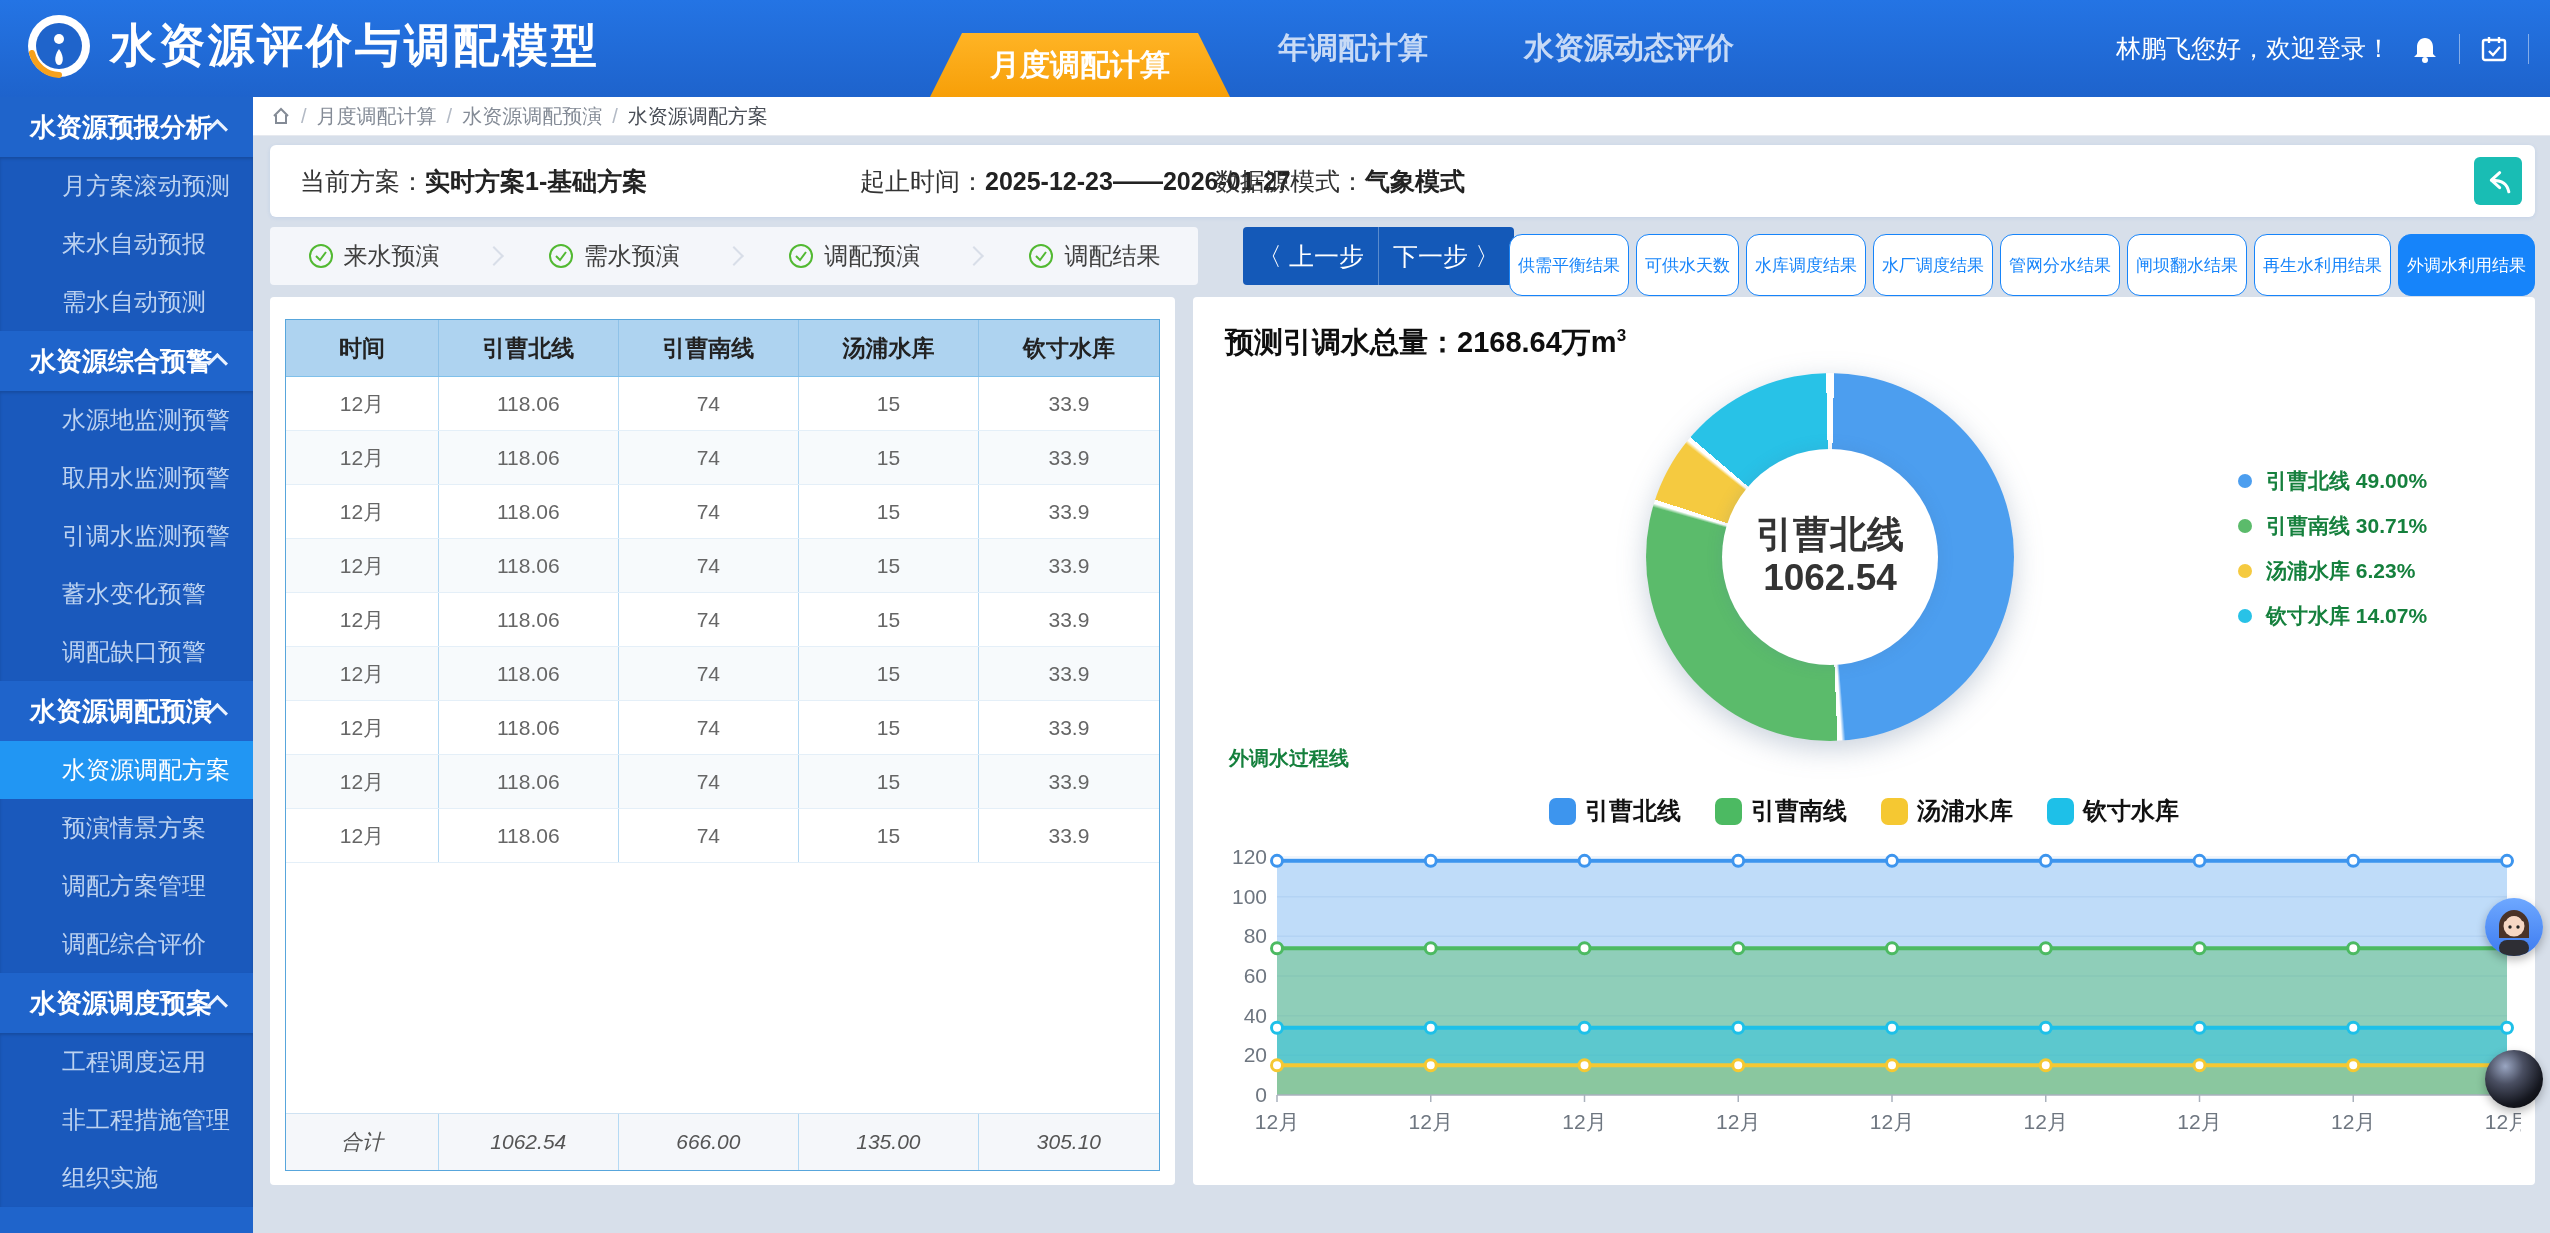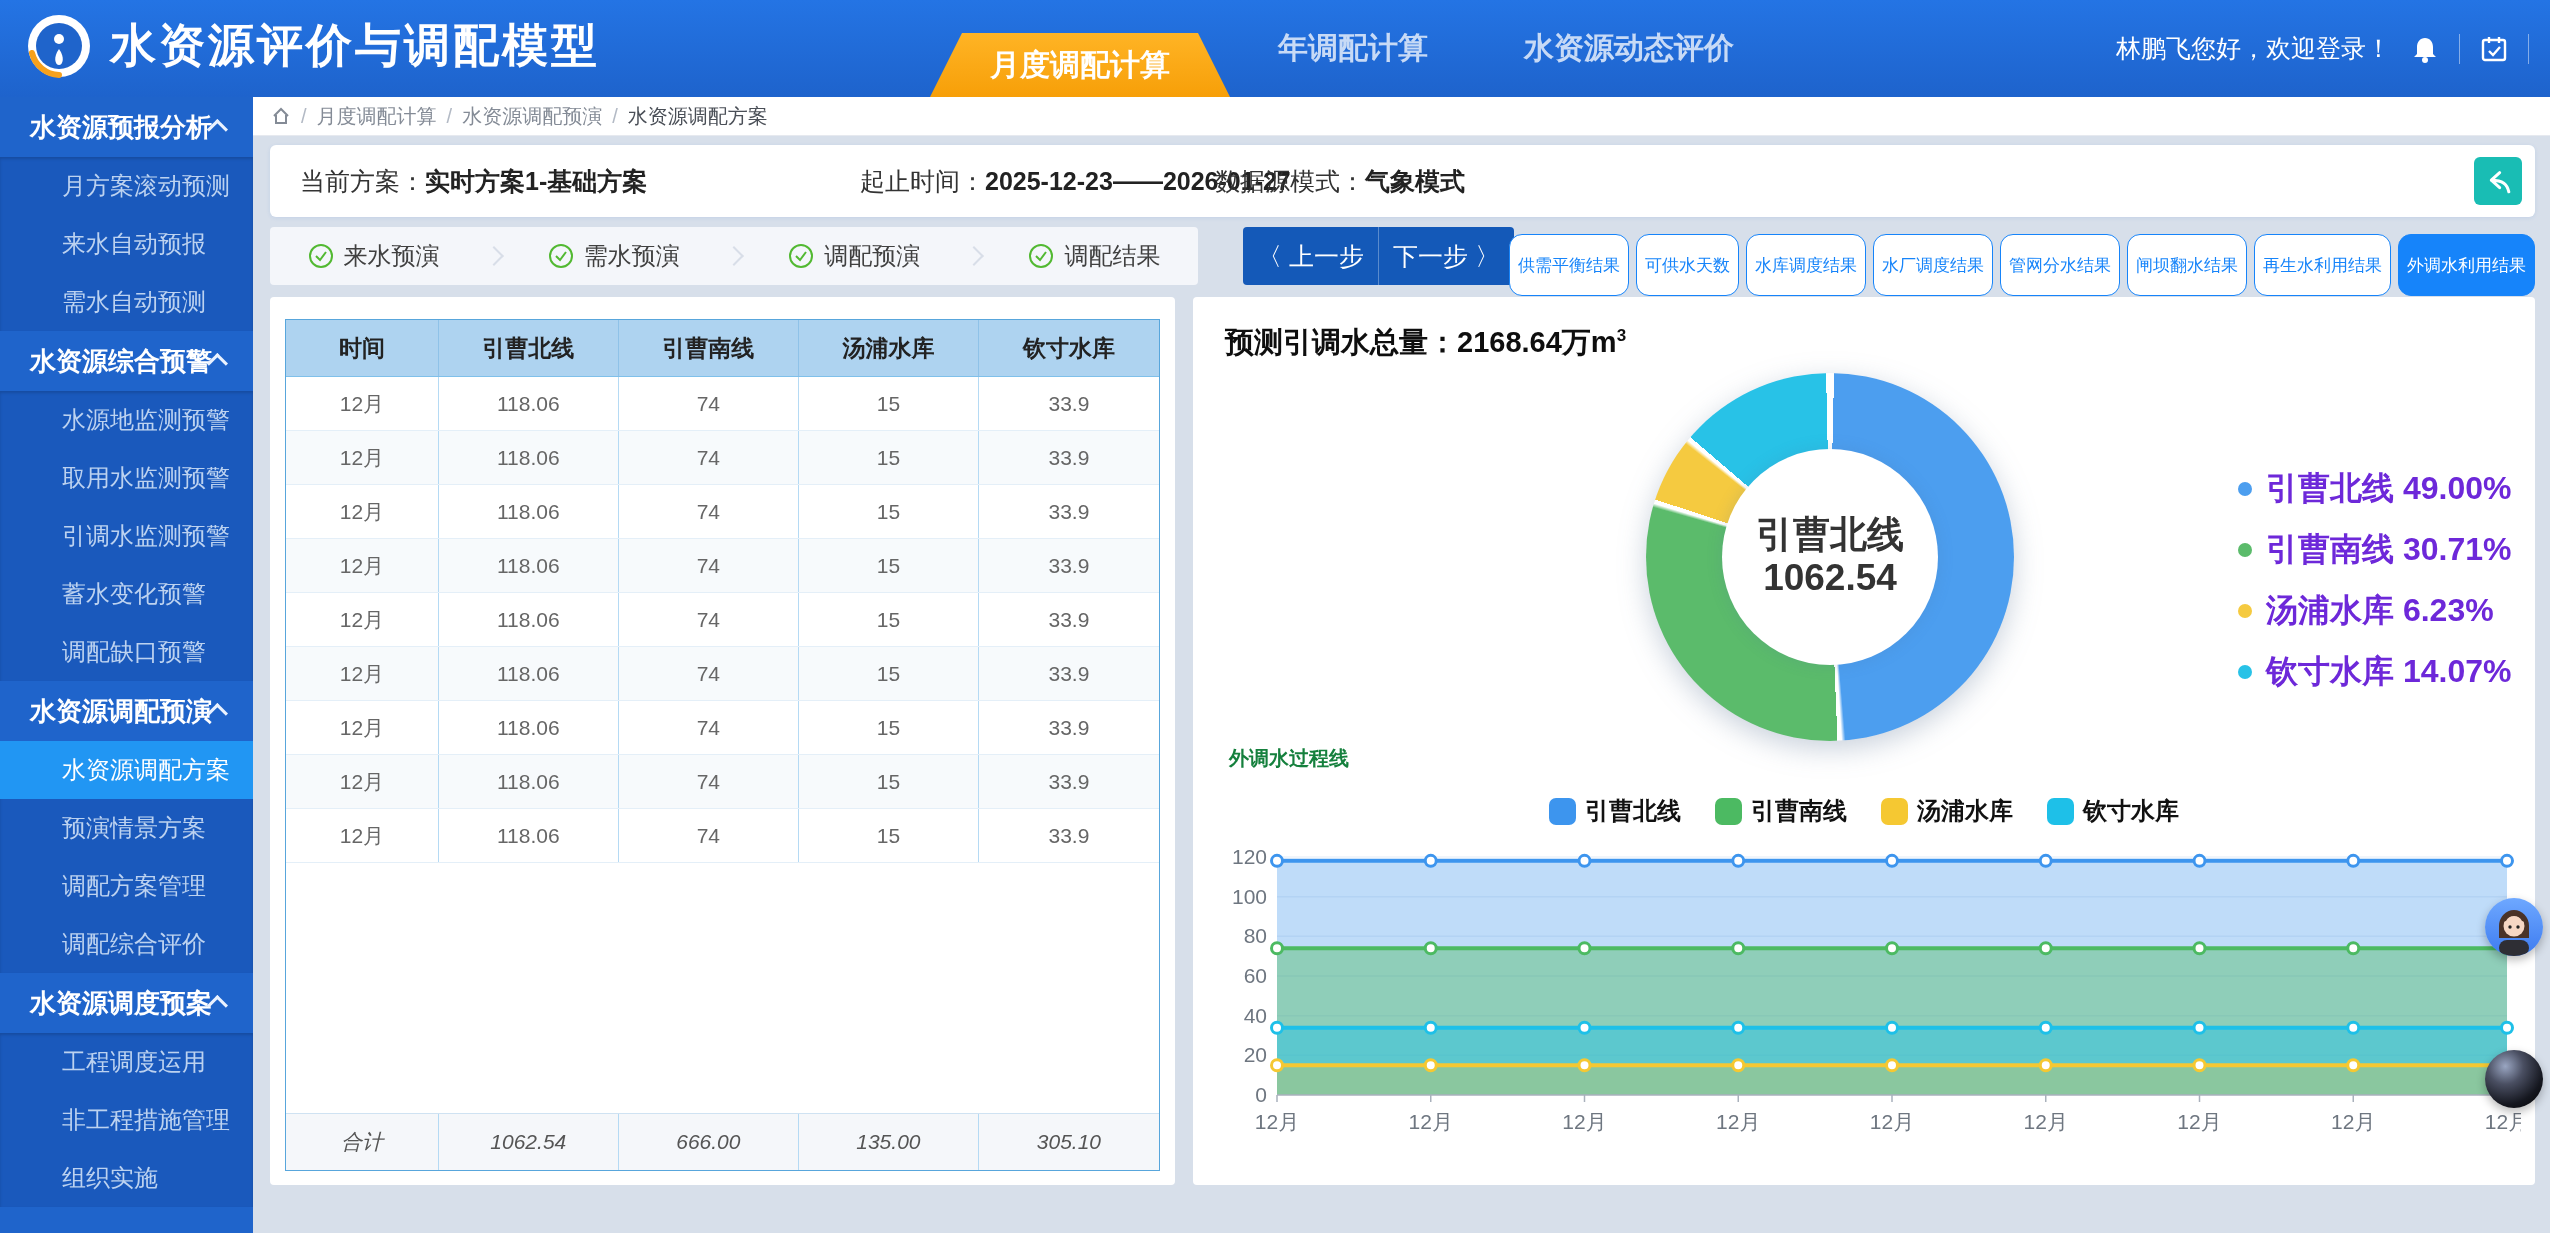--- a/index.html
+++ b/index.html
@@ -79,21 +79,21 @@
   .donut-title sup{font-size:17px;}
   .donut{position:absolute;left:453px;top:76px;width:368px;height:368px;border-radius:50%;
     filter:drop-shadow(0 8px 14px rgba(60,90,130,.28));}
   .donut-hole{position:absolute;left:50%;top:50%;width:216px;height:216px;transform:translate(-50%,-50%);
     background:#fff;border-radius:50%;display:flex;flex-direction:column;align-items:center;justify-content:center;
     box-shadow:0 0 16px rgba(70,110,160,.18);}
   .donut-center-label,.donut-center-value{font-size:37px;font-weight:bold;color:#333;line-height:1.15;}
   .donut-legend{position:absolute;left:1045px;top:170px;display:flex;flex-direction:column;gap:17px;}
   .dl-row{display:flex;align-items:center;gap:14px;white-space:nowrap;}
   .dl-dot{width:14px;height:14px;border-radius:50%;}
-  .dl-text{font-size:32px;font-weight:bold;color:#6d28d9;}
+  .dl-text{font-size:21px;font-weight:bold;color:#15803d;}
   
   .line-title{position:absolute;left:36px;top:448px;font-size:20px;font-weight:bold;color:#15803d;}
   .line-legend{position:absolute;left:0;right:0;top:498px;display:flex;justify-content:center;gap:34px;align-items:center;}
   .ll-item{display:flex;align-items:center;gap:9px;white-space:nowrap;}
   .ll-swatch{width:27px;height:27px;border-radius:7px;}
   .ll-label{font-size:24px;font-weight:bold;color:#111;}
   .line-chart-wrap{position:absolute;left:36px;top:548px;width:1292px;height:290px;}
   .line-chart-wrap svg{display:block;}
   
   .avatar{position:absolute;right:7px;width:58px;height:58px;border-radius:50%;z-index:40;cursor:pointer;

